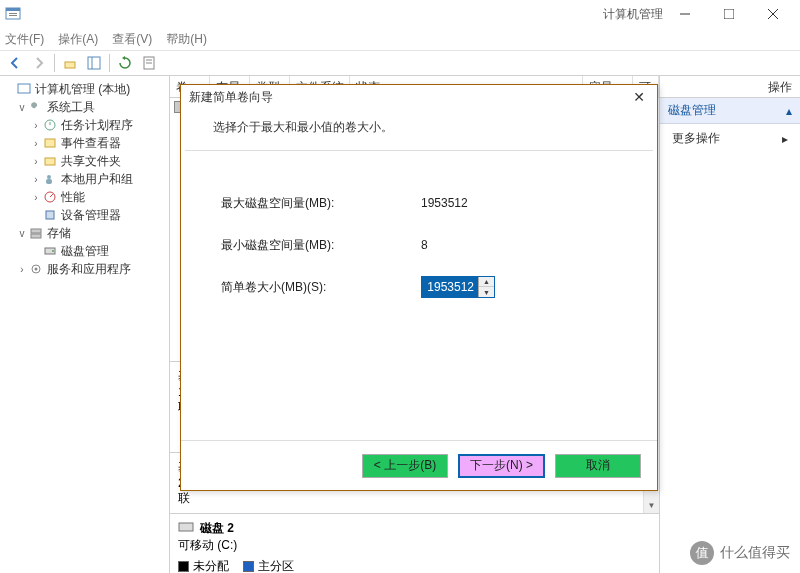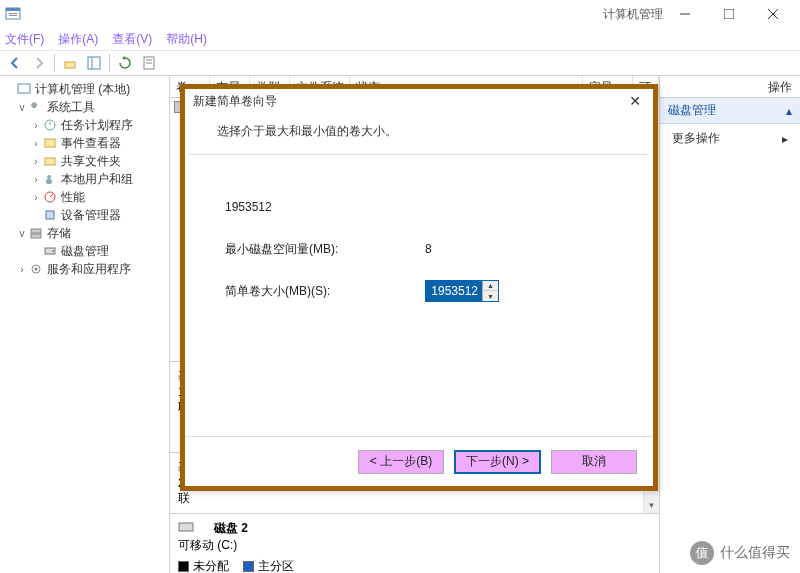--- a/index.html
+++ b/index.html
@@ -4,21 +4,21 @@
 <style>
 * { box-sizing: border-box; margin: 0; padding: 0; font-family: "Microsoft YaHei", "Segoe UI", sans-serif; }
 body { width: 800px; height: 573px; background: #fff; font-size: 12px; overflow: hidden; position: relative; }
 
 .titlebar { height: 28px; display: flex; align-items: center; padding: 0 5px; border-bottom: none; }
 .titlebar .app-icon { width: 16px; height: 16px; margin-right: 5px; }
 .titlebar .title { flex: 1; color: #555; text-align: right; }
 .win-btns { display: flex; }
 .win-btns div { width: 44px; height: 28px; display: flex; align-items: center; justify-content: center; color: #444; }
 
-.menubar { height: 22px; display: flex; align-items: center; padding: 0 5px; gap: 14px; color: #8b5cf6; }
+.menubar { height: 22px; display: flex; align-items: center; padding: 0 5px; gap: 14px; color: #737373; }
 
 .toolbar { height: 26px; display: flex; align-items: center; padding: 2px 4px; gap: 2px; border-top: 1px solid #e5e5e5; border-bottom: 1px solid #d0d0d0; }
 .tool-btn { width: 22px; height: 22px; display: flex; align-items: center; justify-content: center; }
 .tool-sep { width: 1px; height: 18px; background: #ccc; margin: 0 2px; }
 
 .main { display: flex; height: calc(573px - 28px - 22px - 26px); }
 .tree-pane { width: 170px; border-right: 1px solid #d0d0d0; padding: 4px 2px; overflow: hidden; }
 .tree-item { display: flex; align-items: center; height: 18px; padding-left: 2px; color: #333; white-space: nowrap; }
 .tree-item .twisty { width: 12px; text-align: center; color: #666; font-size: 10px; }
 .tree-item .ticon { width: 16px; height: 16px; margin-right: 3px; display: flex; align-items: center; justify-content: center; }
@@ -38,39 +38,39 @@
 .disk-footer { height: 60px; border-top: 1px solid #d0d0d0; padding: 6px 8px; }
 .legend { display: flex; gap: 14px; margin-top: 4px; }
 .legend span { display: flex; align-items: center; gap: 4px; }
 .swatch { width: 11px; height: 11px; border: 1px solid #666; }
 
 .actions-pane { width: 140px; }
 .actions-title { height: 22px; border-bottom: 1px solid #d0d0d0; padding: 3px 8px; color: #333; text-align: right; }
 .actions-hdr { background: #e8eefb; padding: 4px 8px; border-bottom: 1px solid #d0d6e0; display: flex; justify-content: space-between; align-items: center; color: #15569e; }
 .actions-item { padding: 6px 12px; color: #333; display: flex; justify-content: space-between; align-items: center; }
 
-.dialog { position: absolute; left: 180px; top: 84px; width: 478px; height: 407px; background: #fff; border: 5px solid #a16207; box-shadow: 2px 2px 6px rgba(0,0,0,.15); display: flex; flex-direction: column; }
+.dialog { position: absolute; left: 180px; top: 84px; width: 478px; height: 407px; background: #fff; border: 1px solid #a16207; box-shadow: 2px 2px 6px rgba(0,0,0,.15); display: flex; flex-direction: column; }
 .dlg-title { height: 24px; display: flex; align-items: center; padding: 0 8px; }
 .dlg-title .t { flex: 1; color: #333; }
 .dlg-close { width: 20px; text-align: center; font-size: 14px; color: #333; }
 .dlg-head { padding: 10px 18px 14px; }
 .dlg-head .h1 { font-weight: normal; color: #111; margin-bottom: 4px; }
 .dlg-head .h2 { color: #333; padding-left: 14px; }
 .dlg-sep { height: 1px; background: #ddd; margin: 0 4px; }
 .dlg-body { flex: 1; padding: 40px 40px 10px; }
 .fld { display: flex; align-items: center; height: 24px; margin-bottom: 18px; }
 .fld .lbl { width: 200px; color: #222; }
 .fld .val { color: #222; }
 .spin-wrap { display: flex; border: 1px solid #0a64ad; height: 22px; }
 .spin-input { width: 56px; border: none; outline: none; background: #0a64ad; color: #fff; text-align: right; padding: 0 4px; font-size: 12px; }
 .spin-btns { display: flex; flex-direction: column; border-left: 1px solid #aaa; background: #f0f0f0; }
 .spin-btns div { width: 15px; height: 10px; font-size: 7px; display: flex; align-items: center; justify-content: center; color: #444; border-bottom: 1px solid #ccc; }
 .spin-btns div:last-child { border-bottom: none; }
 .dlg-foot { height: 50px; border-top: 1px solid #ddd; display: flex; align-items: center; justify-content: flex-end; gap: 10px; padding: 0 16px; }
-.dlg-btn { min-width: 86px; height: 24px; border: 1px solid #adadad; background: #f0abfc; color: #222; padding: 0 10px; font-size: 12px; }
+.dlg-btn { min-width: 86px; height: 24px; border: 1px solid #adadad; background: #22c55e; color: #222; padding: 0 10px; font-size: 12px; }
 .dlg-btn.primary { border: 2px solid #0a64ad; background: #f0abfc; }
 
 .watermark { position: absolute; right: 10px; bottom: 8px; display: flex; align-items: center; gap: 6px; color: #555; font-size: 14px; opacity: .85; }
 .watermark .circ { width: 24px; height: 24px; border-radius: 50%; background: #888; color: #fff; display: flex; align-items: center; justify-content: center; font-size: 13px; }
 
 .scrollbar-v { position: absolute; right: 0; top: 22px; bottom: 60px; width: 16px; background: #f0f0f0; border-left: 1px solid #e0e0e0; }
 .sb-btn { height: 16px; background: #f0f0f0; display: flex; align-items: center; justify-content: center; font-size: 8px; color: #666; }
 </style>
 </head>
 <body>
@@ -288,21 +288,21 @@
       <div class="disk-block">
         <div class="disk-head">
           <div>基</div>
           <div>23</div>
           <div>联</div>
         </div>
       </div>
     </div>
 
     <div class="disk-footer">
-      <div style="display:flex;align-items:flex-end;gap:20px">
+      <div style="display:flex;align-items:flex-end;gap:6px">
         <span><svg width="16" height="14">
               <rect x="1" y="3" width="14" height="8" fill="#ddd" stroke="#777"></rect>
             </svg></span>
         <b>磁盘 2</b>
       </div>
       <div>可移动 (C:)</div>
       <div class="legend">
         <span>
             <span class="swatch" style="background:#000"></span>
             <span>未分配</span>
@@ -338,20 +338,21 @@
   <div class="dlg-title">
     <span class="t">新建简单卷向导</span>
     <span class="dlg-close">✕</span>
   </div>
   <div class="dlg-head">
     <div class="h2">选择介于最大和最小值的卷大小。</div>
   </div>
   <div class="dlg-sep"></div>
   <div class="dlg-body">
     <div class="fld">
+      <span class="lbl">最大磁盘空间量(MB):</span>
       <span class="val">1953512</span>
     </div>
     <div class="fld">
       <span class="lbl">最小磁盘空间量(MB):</span>
       <span class="val">8</span>
     </div>
     <div class="fld">
       <span class="lbl">简单卷大小(MB)(S):</span>
       <span class="spin-wrap">
         <input class="spin-input" value="1953512" style="">

